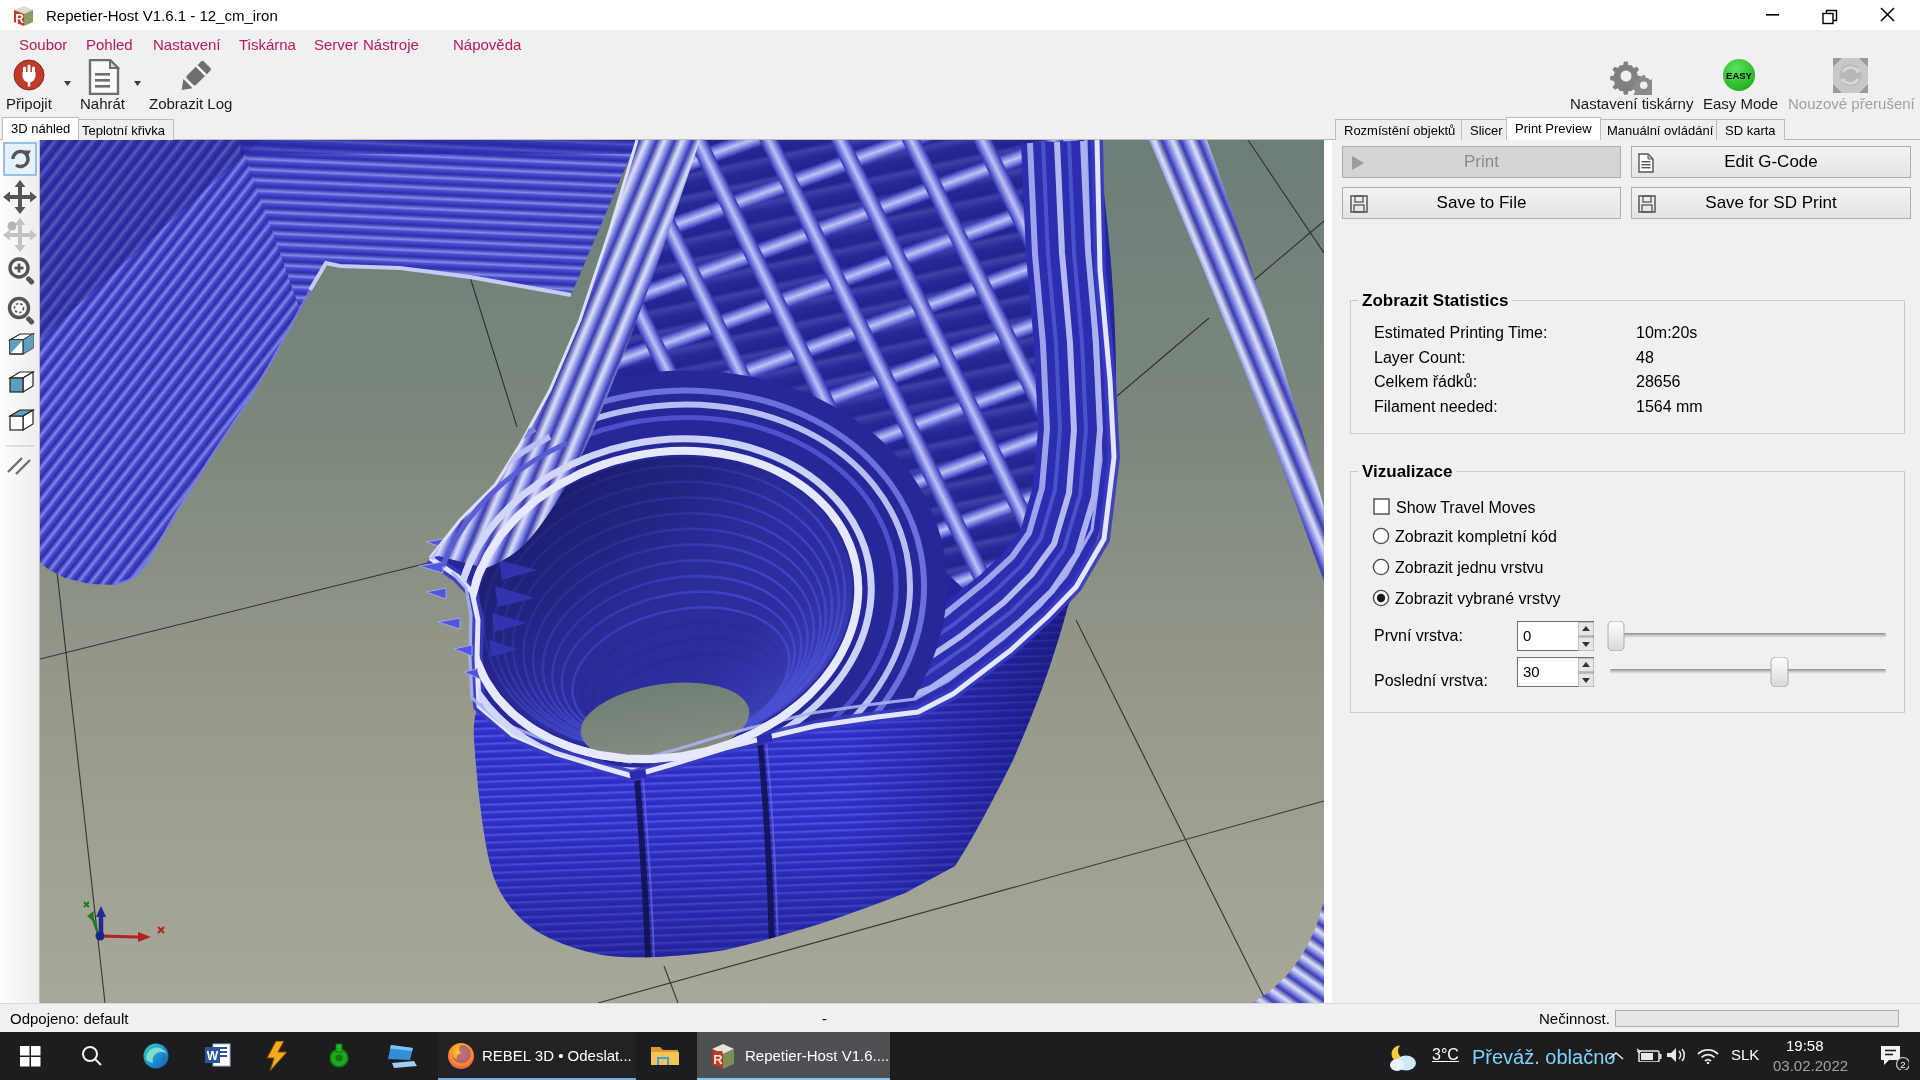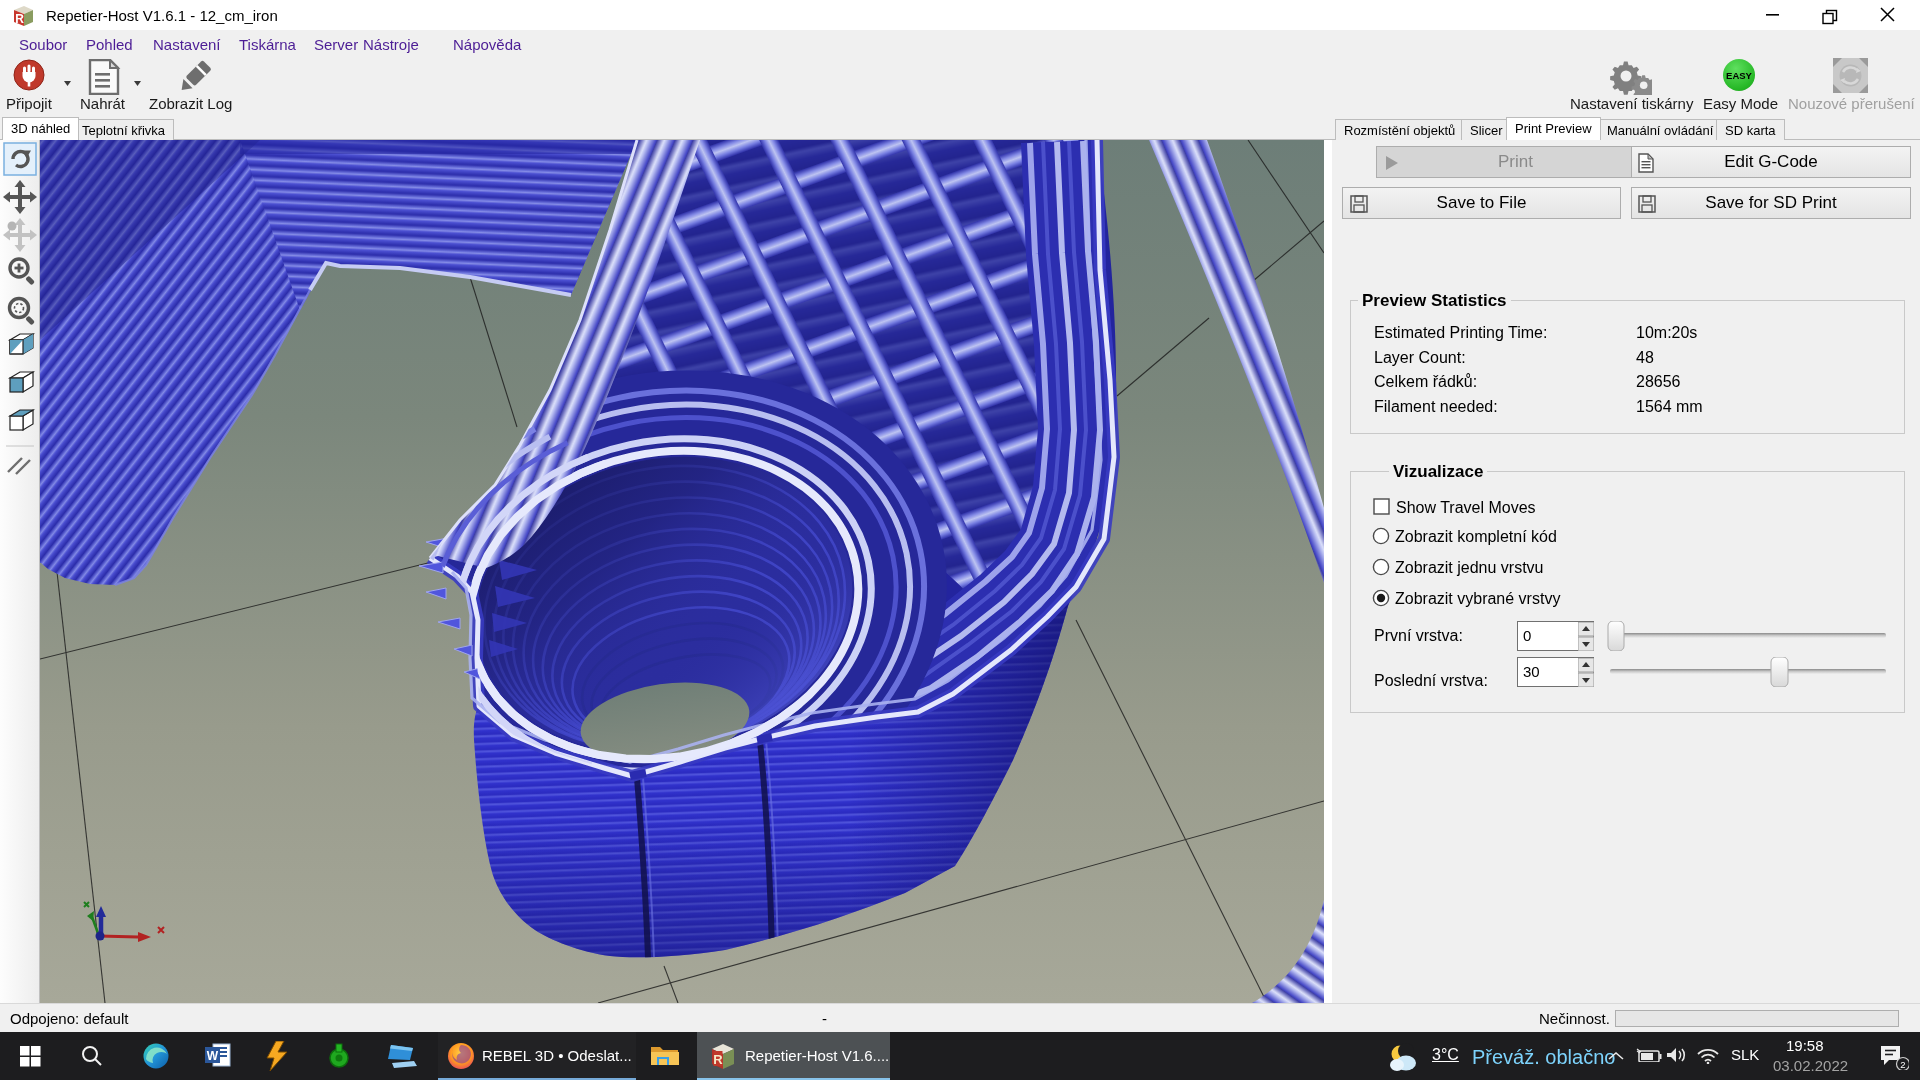--- a/index.html
+++ b/index.html
@@ -4,39 +4,39 @@
 <style>
   * { margin:0; padding:0; box-sizing:border-box; }
   html,body { width:1920px; height:1080px; overflow:hidden; font-family:"Liberation Sans", sans-serif; }
   #app { position:absolute; left:0; top:0; width:1920px; height:1080px; background:#f0f0f0; }
   .abs { position:absolute; }
 
   
   #titlebar { left:0; top:0; width:1920px; height:30px; background:#ffffff; }
   #title-text { left:46px; top:7px; font-size:15px; color:#000; }
   
-  #menubar { left:0; top:30px; width:1920px; height:27px; background:#f0f0f0; font-size:15px; color:#4c1d95; }
+  #menubar { left:0; top:30px; width:1920px; height:27px; background:#f0f0f0; font-size:15px; color:#be185d; }
   .menuitem { position:absolute; top:6px; }
   
   #toolbar { left:0; top:57px; width:1920px; height:60px; background:#f0f0f0; font-size:15px; }
   .tbtext { position:absolute; top:38px; color:#1a1a1a; }
   .tbtext.grey { color:#a0a0a0; }
   
   #tabrow { left:0; top:117px; width:1920px; height:23px; background:#f0f0f0; border-bottom:1px solid #bcbcbc; font-size:13px; }
   .tab { position:absolute; top:2px; height:21px; border:1px solid #bcbcbc; border-bottom:none; background:#eeeeee; padding:3px 8px 0 8px; color:#000; }
   .tab.active { background:#ffffff; height:23px; top:0px; z-index:3; }
   
   #lefttools { left:0; top:140px; width:40px; height:863px; background:linear-gradient(90deg,#fdfdfd,#ededed); border-right:1px solid #c0c0c0; }
   
   #viewport { left:40px; top:140px; width:1284px; height:863px; }
   #vpgap { left:1324px; top:140px; width:8px; height:863px; background:#ffffff; }
   
   #panel { left:1332px; top:140px; width:588px; height:863px; background:#f0f0f0; }
   .btn { position:absolute; height:32px; border:1px solid #adadad; background:linear-gradient(180deg,#f3f3f3,#e4e4e4); font-size:17px; color:#000; text-align:center; line-height:30px; }
-  .btn.disabled { background:#d5d5d5; color:#8a8a8a;margin-left:34px; }
+  .btn.disabled { background:#d5d5d5; color:#8a8a8a; }
   .groupbox { position:absolute; border:1px solid #c9c9c9; }
   .legend { position:absolute; font-size:17px; font-weight:bold; color:#000; background:#f0f0f0; padding:0 4px; }
   .statlabel { position:absolute; font-size:16px; color:#000; }
   
   #statusbar { left:0; top:1003px; width:1920px; height:29px; background:#f0f0f0; border-top:1px solid #d9d9d9; font-size:15px; color:#000; }
   
   #taskbar { left:0; top:1032px; width:1920px; height:48px; background:#1d1d1f; color:#fff; font-size:15px; }
   .taskbtn { position:absolute; top:0; height:48px; }
 </style>
 </head>
@@ -457,32 +457,32 @@
     <div class="btn" style="left:299px;top:47px;width:280px;">
       <svg class="abs" style="left:6px;top:7px" width="18" height="18">
           <rect x="1" y="1" width="16" height="16" fill="none" stroke="#555" stroke-width="1.5"></rect>
           <rect x="5" y="1" width="8" height="6" fill="none" stroke="#555" stroke-width="1.3"></rect>
           <rect x="4" y="10" width="10" height="7" fill="none" stroke="#555" stroke-width="1.3"></rect>
         </svg>
       Save for SD Print
     </div>
 
     <div class="groupbox" style="left:18px;top:160px;width:555px;height:134px;"></div>
-    <div class="legend" style="left:26px;top:151px;">Preview Statistics</div>
+    <div class="legend" style="left:26px;top:151px;">Zobrazit Statistics</div>
     <div class="statlabel" style="left:42px;top:184px;">Estimated Printing Time:</div>
     <div class="statlabel" style="left:304px;top:184px;">10m:20s</div>
     <div class="statlabel" style="left:42px;top:209px;">Layer Count:</div>
     <div class="statlabel" style="left:304px;top:209px;">48</div>
     <div class="statlabel" style="left:42px;top:233px;">Celkem řádků:</div>
     <div class="statlabel" style="left:304px;top:233px;">28656</div>
     <div class="statlabel" style="left:42px;top:258px;">Filament needed:</div>
     <div class="statlabel" style="left:304px;top:258px;">1564 mm</div>
 
     <div class="groupbox" style="left:18px;top:331px;width:555px;height:242px;"></div>
-    <div class="legend" style="left:26px;top:322px;margin-left:31px;">Vizualizace</div>
+    <div class="legend" style="left:26px;top:322px;">Vizualizace</div>
     <svg class="abs" style="left:41px;top:358px" width="18" height="18">
         <rect x="1" y="1" width="15" height="15" fill="#fff" stroke="#4a4a4a" stroke-width="1.4"></rect>
       </svg>
     <div class="statlabel" style="left:64px;top:359px;">Show Travel Moves</div>
     <svg class="abs" style="left:40px;top:387px" width="18" height="18">
         <circle cx="9" cy="9" r="7.6" fill="#fff" stroke="#4a4a4a" stroke-width="1.4"></circle>
       </svg>
     <div class="statlabel" style="left:63px;top:388px;">Zobrazit kompletní kód</div>
     <svg class="abs" style="left:40px;top:418px" width="18" height="18">
         <circle cx="9" cy="9" r="7.6" fill="#fff" stroke="#4a4a4a" stroke-width="1.4"></circle>

